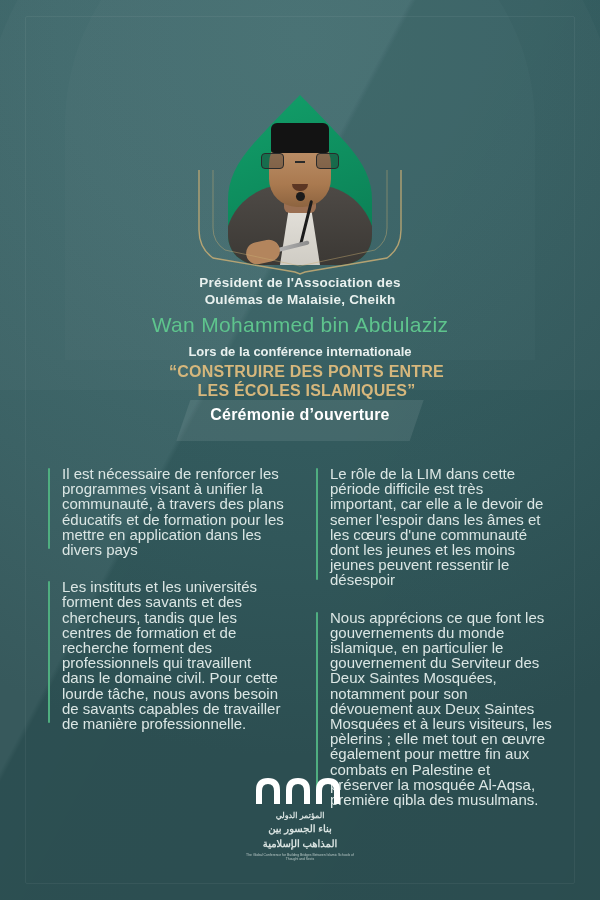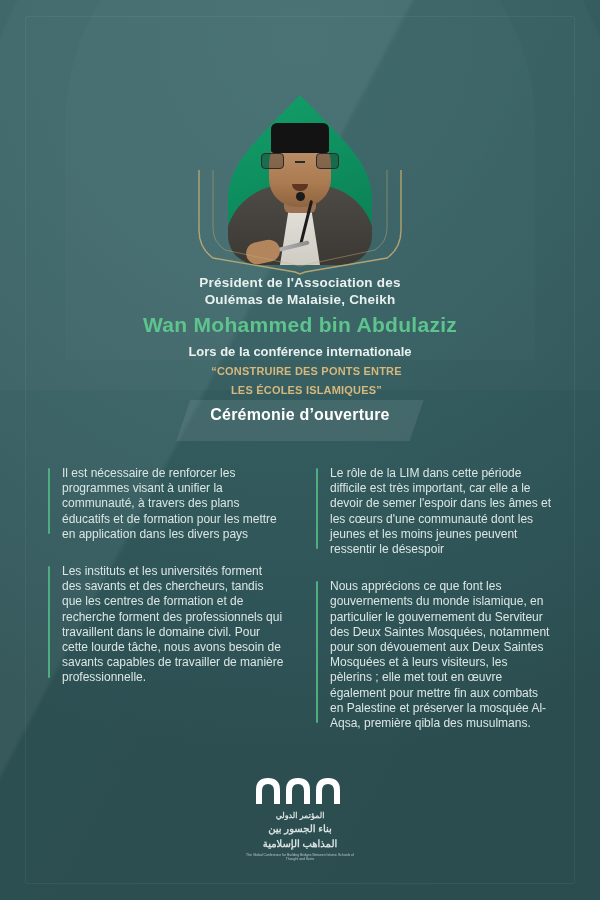--- a/index.html
+++ b/index.html
@@ -176,33 +176,33 @@
     color: #e9f1ef;
     font-size: 13.5px;
     font-weight: 700;
     line-height: 17px;
     letter-spacing: 0.2px;
   }
   .name {
     margin-top: 5px;
     color: #5ec48d;
     font-size: 21px;
-    font-weight: 700;
+    font-weight: 400;
     letter-spacing: 0.3px;
   }
   .conf-pre {
     margin-top: 7px;
     color: #e9f1ef;
     font-size: 13px;
     font-weight: 700;
   }
   .conf-title {
     margin-top: 3px;
     color: #d6b77c;
-    font-size: 11px;
+    font-size: 16px;
     font-weight: 800;
     line-height: 19px;
     letter-spacing: 0.2px;
     padding-left: 13px;
   }
 
   .badge-row {
     position: absolute;
     top: 400px;
     left: 0; right: 0;
@@ -240,21 +240,21 @@
     position: absolute;
     left: 0; top: 2px;
     width: 2px;
     height: calc(100% - 10px);
     background: #4fae80;
     border-radius: 1px;
   }
   .quote p {
     margin: 0;
     color: #dbe6e4;
-    font-size: 12px;
+    font-size: 15px;
     line-height: 15.2px;
     font-weight: 400;
   }
 
   
   .footer {
     position: absolute;
     bottom: 38px;
     left: 0; right: 0;
     display: flex;

